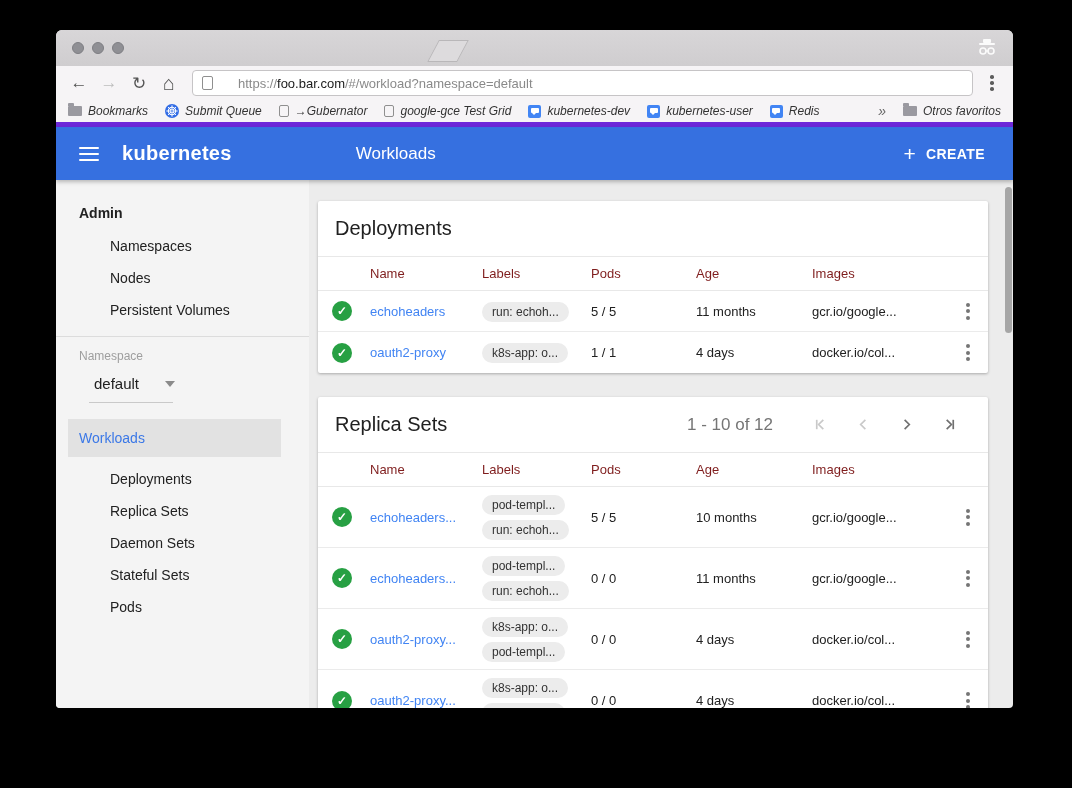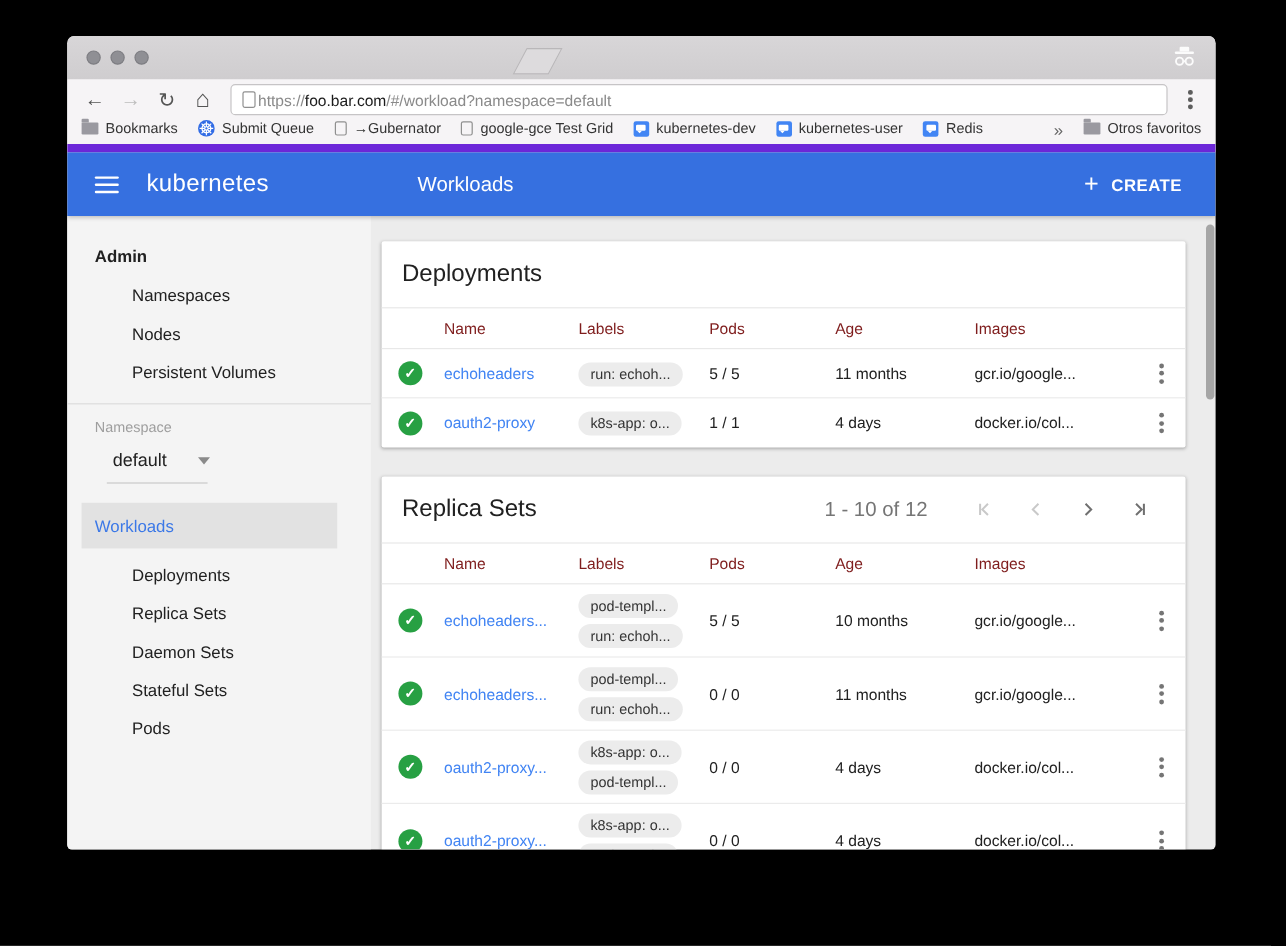--- a/index.html
+++ b/index.html
@@ -26,48 +26,48 @@
   
   .k8s-icon { width:16px; height:16px; flex:0 0 16px; }
 
   
   .toolbar { height:34px; background:#f6f4f6; display:flex; align-items:center; padding:0 10px; gap:4px; }
   .nav-btn { width:26px; height:26px; display:flex; align-items:center; justify-content:center;
              font-size:17px; color:#555; }
   .nav-btn.disabled { color:#bdbdbd; }
   .nav-btn.home { font-size:20px; }
   .urlbar { flex:1; height:26px; background:#fff; border:1px solid #c6c4c6; border-radius:4px;
-            display:flex; align-items:center; padding:0 9px; gap:2px; margin-left:6px; }
+            display:flex; align-items:center; padding:0 9px; gap:25px; margin-left:6px; }
   .page-icon { width:11px; height:14px; border:1.5px solid #8f8f8f; border-radius:2px; flex:0 0 11px; }
   .url-text { font-size:13px; color:#8a8a8a; white-space:nowrap; overflow:hidden; }
   .url-text .host { color:#1b1b1b; }
   .menu-dots { width:22px; display:flex; flex-direction:column; align-items:center; gap:2.5px; margin-left:4px; }
   .menu-dots i { width:3.5px; height:3.5px; border-radius:50%; background:#5d5d5d; }
 
   
-  .bookmarks { height:27px; background:#f6f4f6; display:flex; align-items:flex-start; padding:0 12px; gap:17px;
-               border-bottom:7px solid #6d28d9; font-size:12px; color:#333; }
+  .bookmarks { height:27px; background:#f6f4f6; display:flex; align-items:center; padding:0 12px; gap:17px;
+               border-bottom:5px solid #6d28d9; font-size:12px; color:#333;font-style:italic; }
   .bm { display:flex; align-items:center; gap:6px; white-space:nowrap; }
   .bm-spacer { flex:1; }
   .folder-icon { width:14px; height:10px; background:#9a99a0; border-radius:1px; position:relative; }
   .folder-icon::before { content:""; position:absolute; top:-3px; left:0; width:6px; height:3px;
                          background:#9a99a0; border-radius:1px 1px 0 0; }
   .groups-icon { width:13px; height:13px; background:#4285f4; border-radius:2px; position:relative; }
   .groups-icon::before { content:""; position:absolute; left:2.5px; top:3px; width:8px; height:5px;
                          background:#fff; border-radius:1px; }
   .groups-icon::after { content:""; position:absolute; left:3.5px; top:8px; width:0; height:0;
                         border:2.5px solid transparent; border-top-color:#fff; }
   .bm-chevron { color:#666; font-size:14px; }
 
   
   .appbar { height:53px; background:#3670e0; display:flex; align-items:center; color:#fff;
             box-shadow:0 2px 4px rgba(0,0,0,.25); position:relative; z-index:5; }
   .hamburger { width:20px; margin-left:23px; display:flex; flex-direction:column; gap:4px; cursor:pointer; }
   .hamburger i { height:2px; background:#fff; border-radius:1px; }
-  .brand { font-size:20px; font-weight:normal; margin-left:23px; letter-spacing:.3px; }
+  .brand { font-size:20px; font-weight:bold; margin-left:23px; letter-spacing:.3px; }
   .page-title { font-size:17px; margin-left:124px; font-weight:400; }
   .create-btn { margin-left:auto; margin-right:28px; display:flex; align-items:center; gap:10px;
                 font-size:14px; font-weight:bold; letter-spacing:.4px; cursor:pointer; }
   .plus-icon { font-size:21px; font-weight:400; line-height:1; }
 
   
   .app-body { display:flex; height:calc(100% - 150px); }
   .sidebar { width:253px; background:#f4f4f4; padding-top:16px; font-size:14px; color:#212121; flex:0 0 253px; }
   .side-head { height:34px; display:flex; align-items:center; padding-left:23px; font-weight:bold; }
   .side-item { height:32px; display:flex; align-items:center; padding-left:54px; cursor:pointer; }

